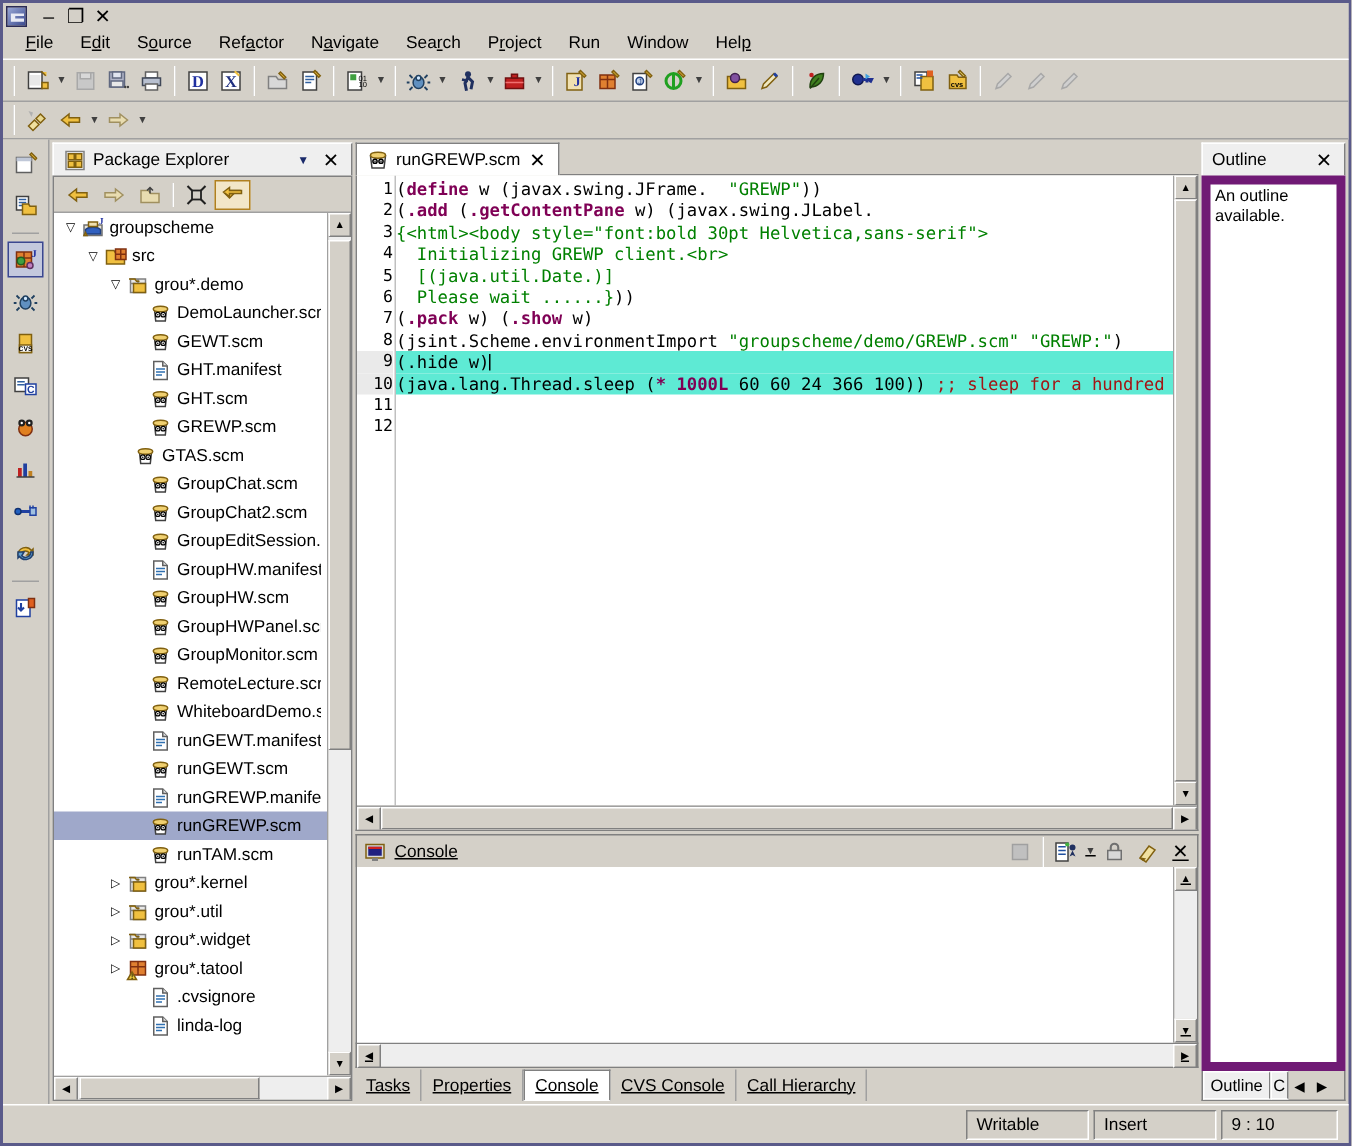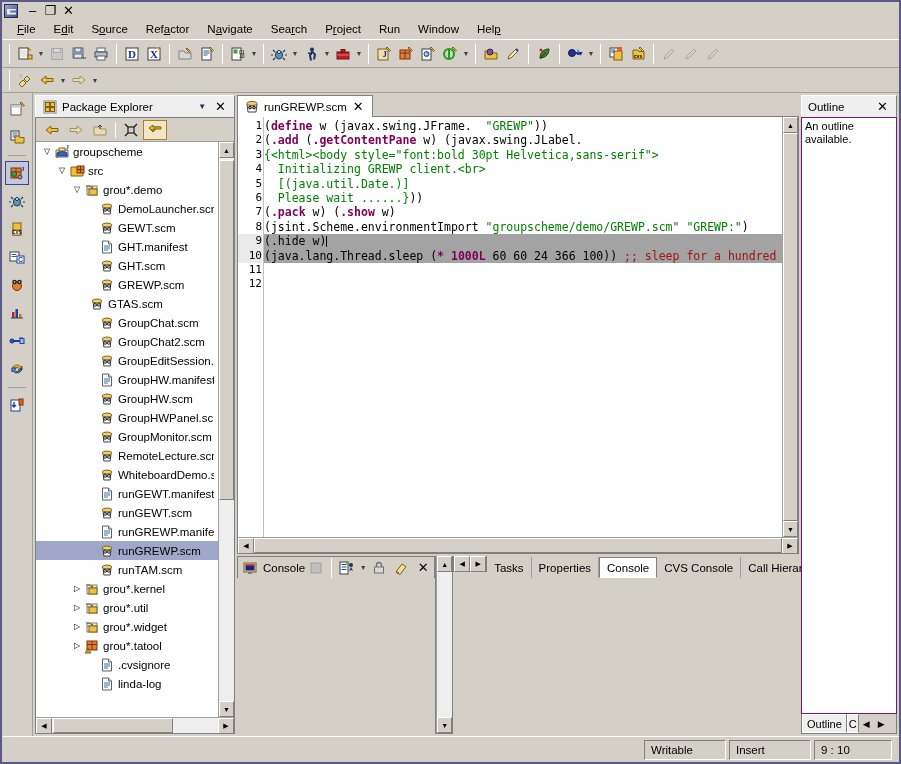--- a/index.html
+++ b/index.html
@@ -258,50 +258,50 @@
   .code {
     flex:1; min-width:0;
     overflow:hidden;
     font-family: "DejaVu Sans Mono", monospace;
     font-size:11.5px;
     padding-top:2px;
     white-space: pre;
     background:#ffffff;
   }
   .cline { height:14.4px; line-height:14.4px; color:#000; }
-  .cline.hl { background:#a3a3a3; }
+  .cline.hl { background:#5eead4; }
   .kw { color:#7f0055; font-weight:bold; }
   .str { color:#008000; }
   .cmt { color:#a31515; }
   .num { color:#7f0055; font-weight:bold; }
   .caret {
     display:inline-block; width:1px; height:11px;
     background:#000; vertical-align:-2px;
   }
 
   
   .outline { width:96px; flex:none; display:flex; flex-direction:column; }
-  .outline-body { flex:1; background:#fff; border:1px solid #701a75; padding:2px 3px;
+  .outline-body { flex:1; background:#fff; border:6px solid #701a75; padding:2px 3px;
                   font-size:11px; color:#000; line-height:13px; overflow:hidden; }
   .outline-tabs {
     height:20px; display:flex; align-items:stretch;
     background:#d4d0c8; border:1px solid #808080; border-top:none;
     flex:none;
   }
   .ot-tab {
     display:flex; align-items:center; padding:0 4px;
     background:#efefef; border:1px solid #fff; border-right-color:#808080;
     font-size:11px; cursor:pointer;
   }
   .ot-tab.part { color:#000; padding:0 1px; }
   .ot-nav { width:15px; display:flex; align-items:center; justify-content:center;
             font-size:9px; cursor:pointer; }
 
   
-  .console { height: 178px; flex:none; display:flex; flex-direction:row; }
+  .console { height: 178px; flex:none; display:flex; flex-direction:column;text-decoration:underline; }
   .console-head {
     height:22px; display:flex; align-items:center;
     background:#d4d0c8; border:1px solid #808080; border-bottom:none;
     flex:none; padding-left:4px;
   }
   .console-body {
     flex:1; display:flex; min-height:0;
     border:1px solid #808080; border-top:none; background:#ffffff;
   }
   .console-text { flex:1; background:#fff; }

